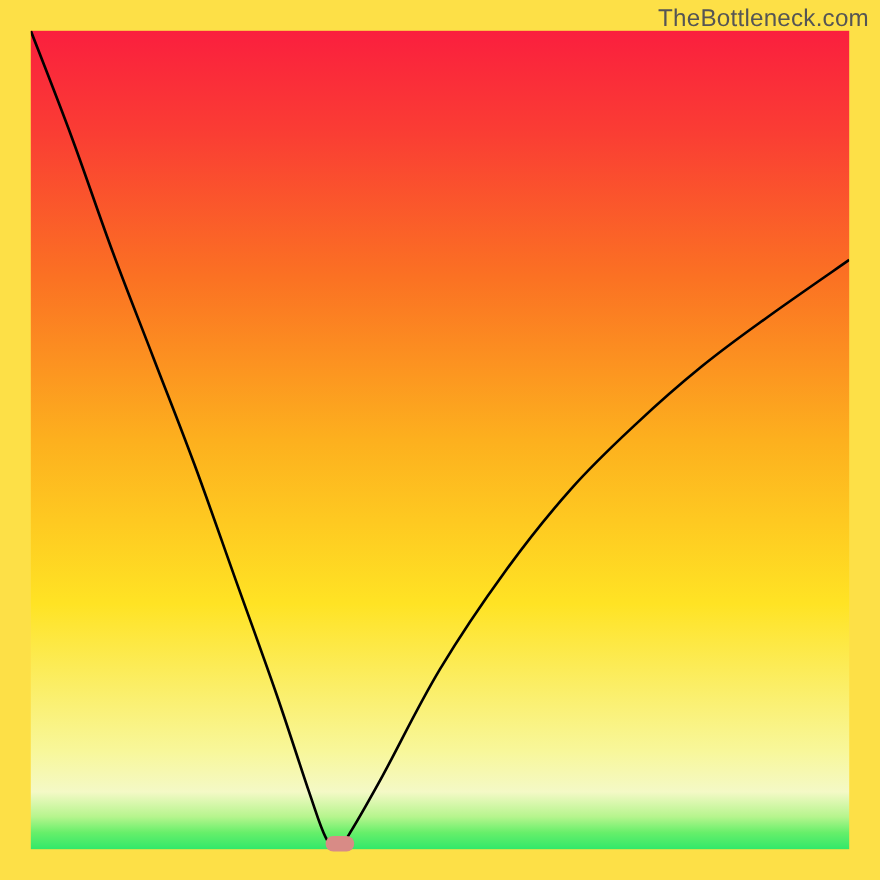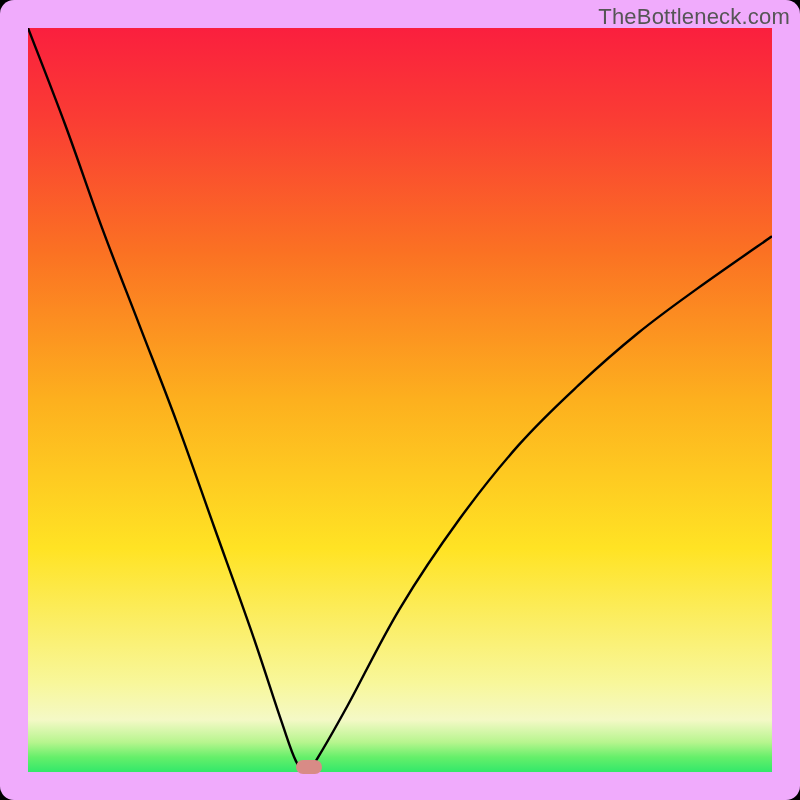--- a/index.html
+++ b/index.html
@@ -8,23 +8,22 @@
     width: 800px;
     height: 800px;
     overflow: hidden;
     font-family: Arial, Helvetica, sans-serif;
     background: #000;
   }
   .frame {
     position: relative;
     width: 800px;
     height: 800px;
-    background: #f0abfc;
+    background: #fde047;
     box-sizing: border-box;
-    border-radius: 14px;
   }
   .plot-area {
     position: absolute;
     left: 28px;
     top: 28px;
     width: 744px;
     height: 744px;
     
   }
   .watermark {

